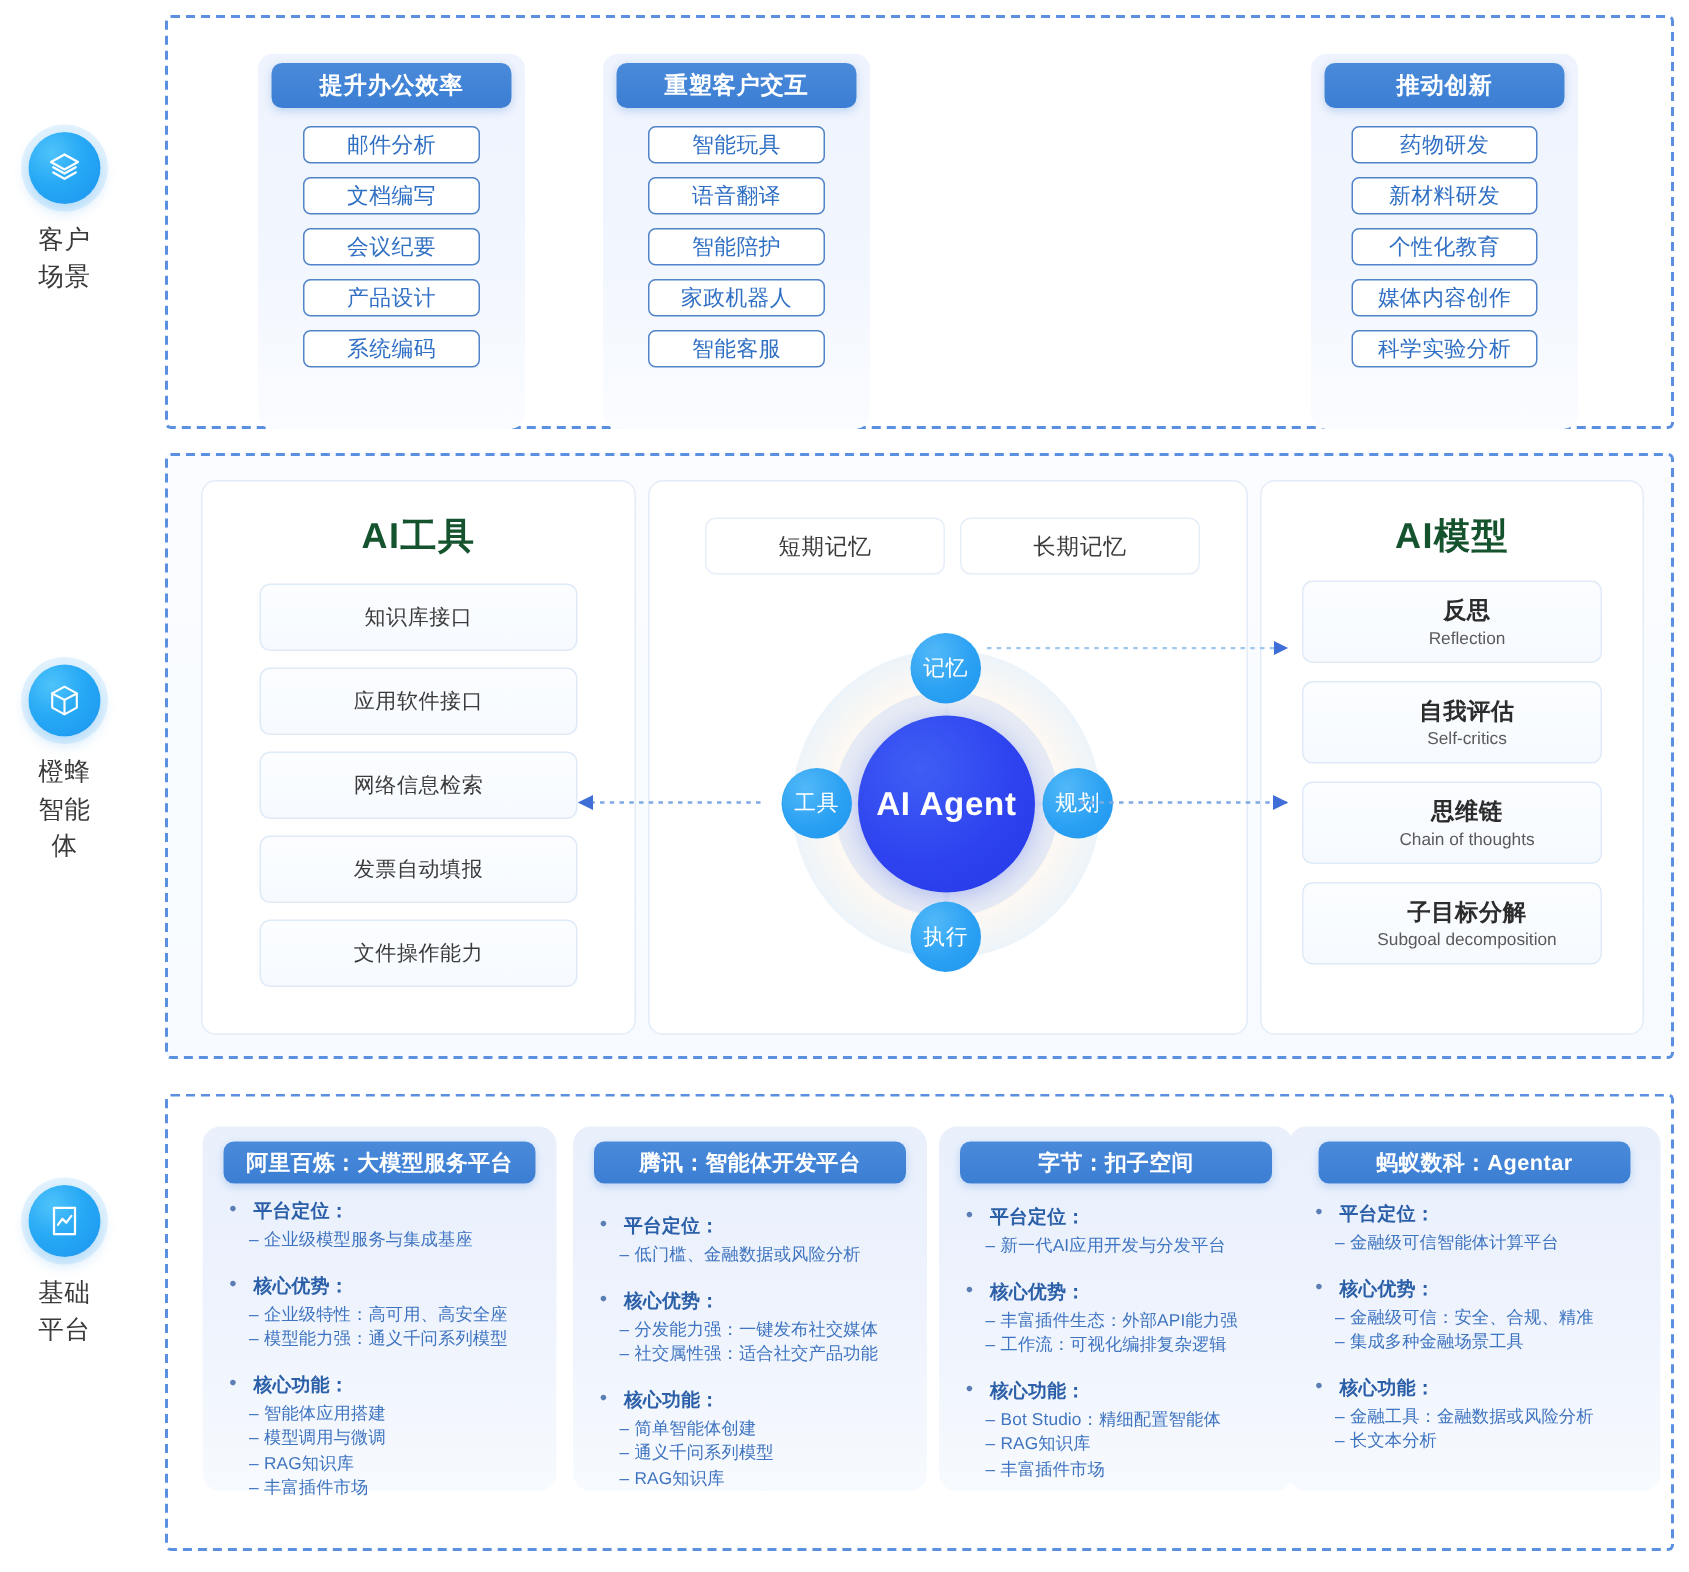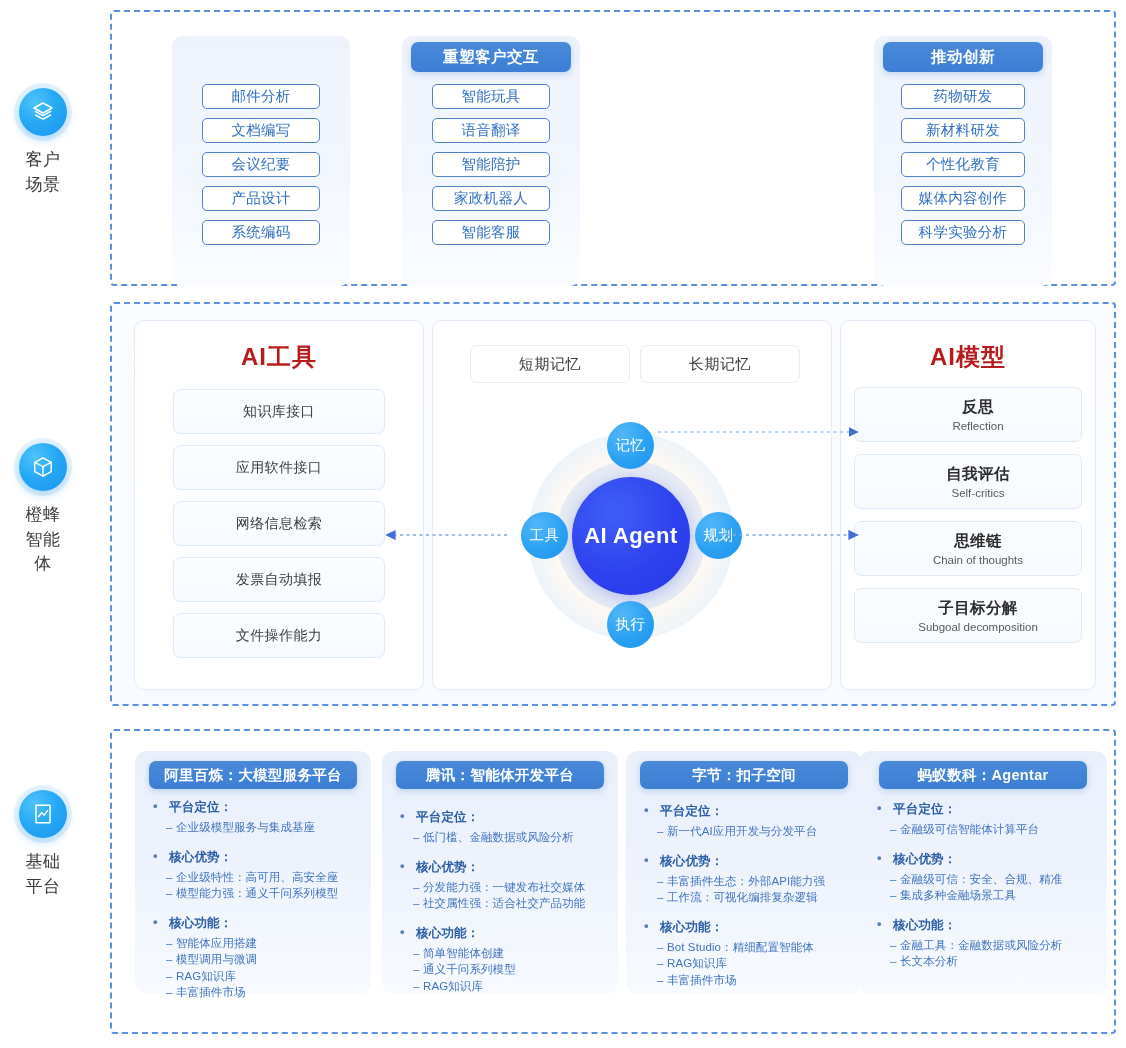--- a/index.html
+++ b/index.html
@@ -53,30 +53,30 @@
     background: #ffffff; color: #2f6fc4; font-size: 14.5px;
     display: flex; align-items: center; justify-content: center; letter-spacing: .3px;
   }
   .scn-chip.wide { width: 124px; }
 
   
   .mid-panel {
     position: absolute; border: 1.2px solid #e3ecf8; border-radius: 10px;
     background: #ffffff;
   }
-  .mid-title { text-align: center; font-size: 24px; color: #b91c1c; letter-spacing: 1px; }
+  .mid-title { text-align: center; font-size: 24px; color: #14532d; letter-spacing: 1px; }
   .tool-box {
     width: 212px; height: 45px; margin: 0 auto 11px auto;
     border: 1.2px solid #dfeaf8; border-radius: 7px;
     background: linear-gradient(180deg,#fbfdff 0%, #f6faff 100%);
     color: #3b3b3b; font-size: 14px;
     display: flex; align-items: center; justify-content: center; letter-spacing: .4px; text-align: center;
   }
   .model-box {
-    width: 228px; height: 55px; margin: 0 auto 12px auto;
+    width: 200px; height: 55px; margin: 0 auto 12px auto;
     border: 1.2px solid #dfeaf8; border-radius: 7px;
     background: linear-gradient(180deg,#fbfdff 0%, #f6faff 100%);
     display: flex; flex-direction: column; align-items: center; justify-content: center; padding-left: 20px;
   }
   .model-cn { font-size: 15.5px; font-weight: bold; color: #2c2c2c; letter-spacing: .4px; }
   .model-en { font-size: 11.5px; color: #5a5a5a; margin-top: 2px; }
 
   .mem-box {
     position: absolute; width: 160px; height: 38px;
     border: 1.2px solid #e6eef9; border-radius: 7px; background: #ffffff;
@@ -181,20 +181,21 @@
         <path d="M7.6 14.6 L10.6 10.6 L13.2 13.1 L16.6 8.6"></path>
       </svg>
     </div>
     <div class="rail-label" style="white-space:pre-line;">基础
 平台</div>
   </div>
 
   <div class="band" style="left:110px; top:10px; width:1006px; height:276px;">
 
     <div class="scn-col" style="left:60px;">
+      <div class="scn-head">提升办公效率</div>
       <div class="scn-list">
         <div class="scn-chip">邮件分析</div>
         <div class="scn-chip">文档编写</div>
         <div class="scn-chip">会议纪要</div>
         <div class="scn-chip">产品设计</div>
         <div class="scn-chip">系统编码</div>
       </div>
     </div>
 
     <div class="scn-col" style="left:290px;">

